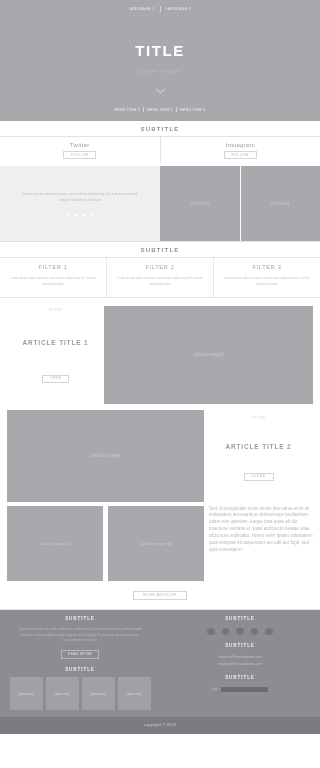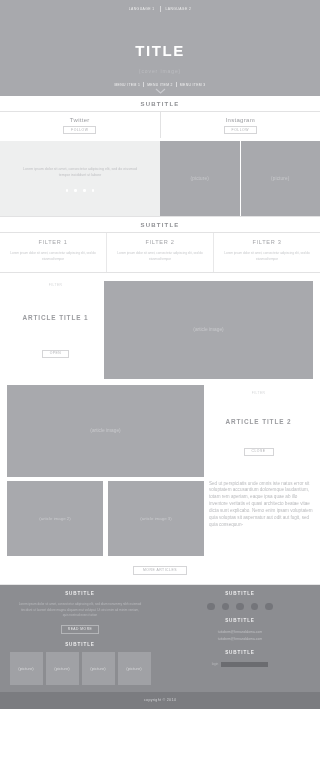--- a/index.html
+++ b/index.html
@@ -8,21 +8,21 @@
     height: 768px;
     font-family: "Liberation Sans", sans-serif;
     background: #ffffff;
     overflow: hidden;
   }
   .page { width: 320px; height: 768px; position: relative; }
 
   
   .hero {
     background: #a8a9ad;
-    height: 96px;
+    height: 121px;
     position: relative;
     display: flex;
     flex-direction: column;
     align-items: center;
   }
   .lang-bar {
     margin-top: 6px;
     display: flex;
     align-items: center;
     gap: 5px;

